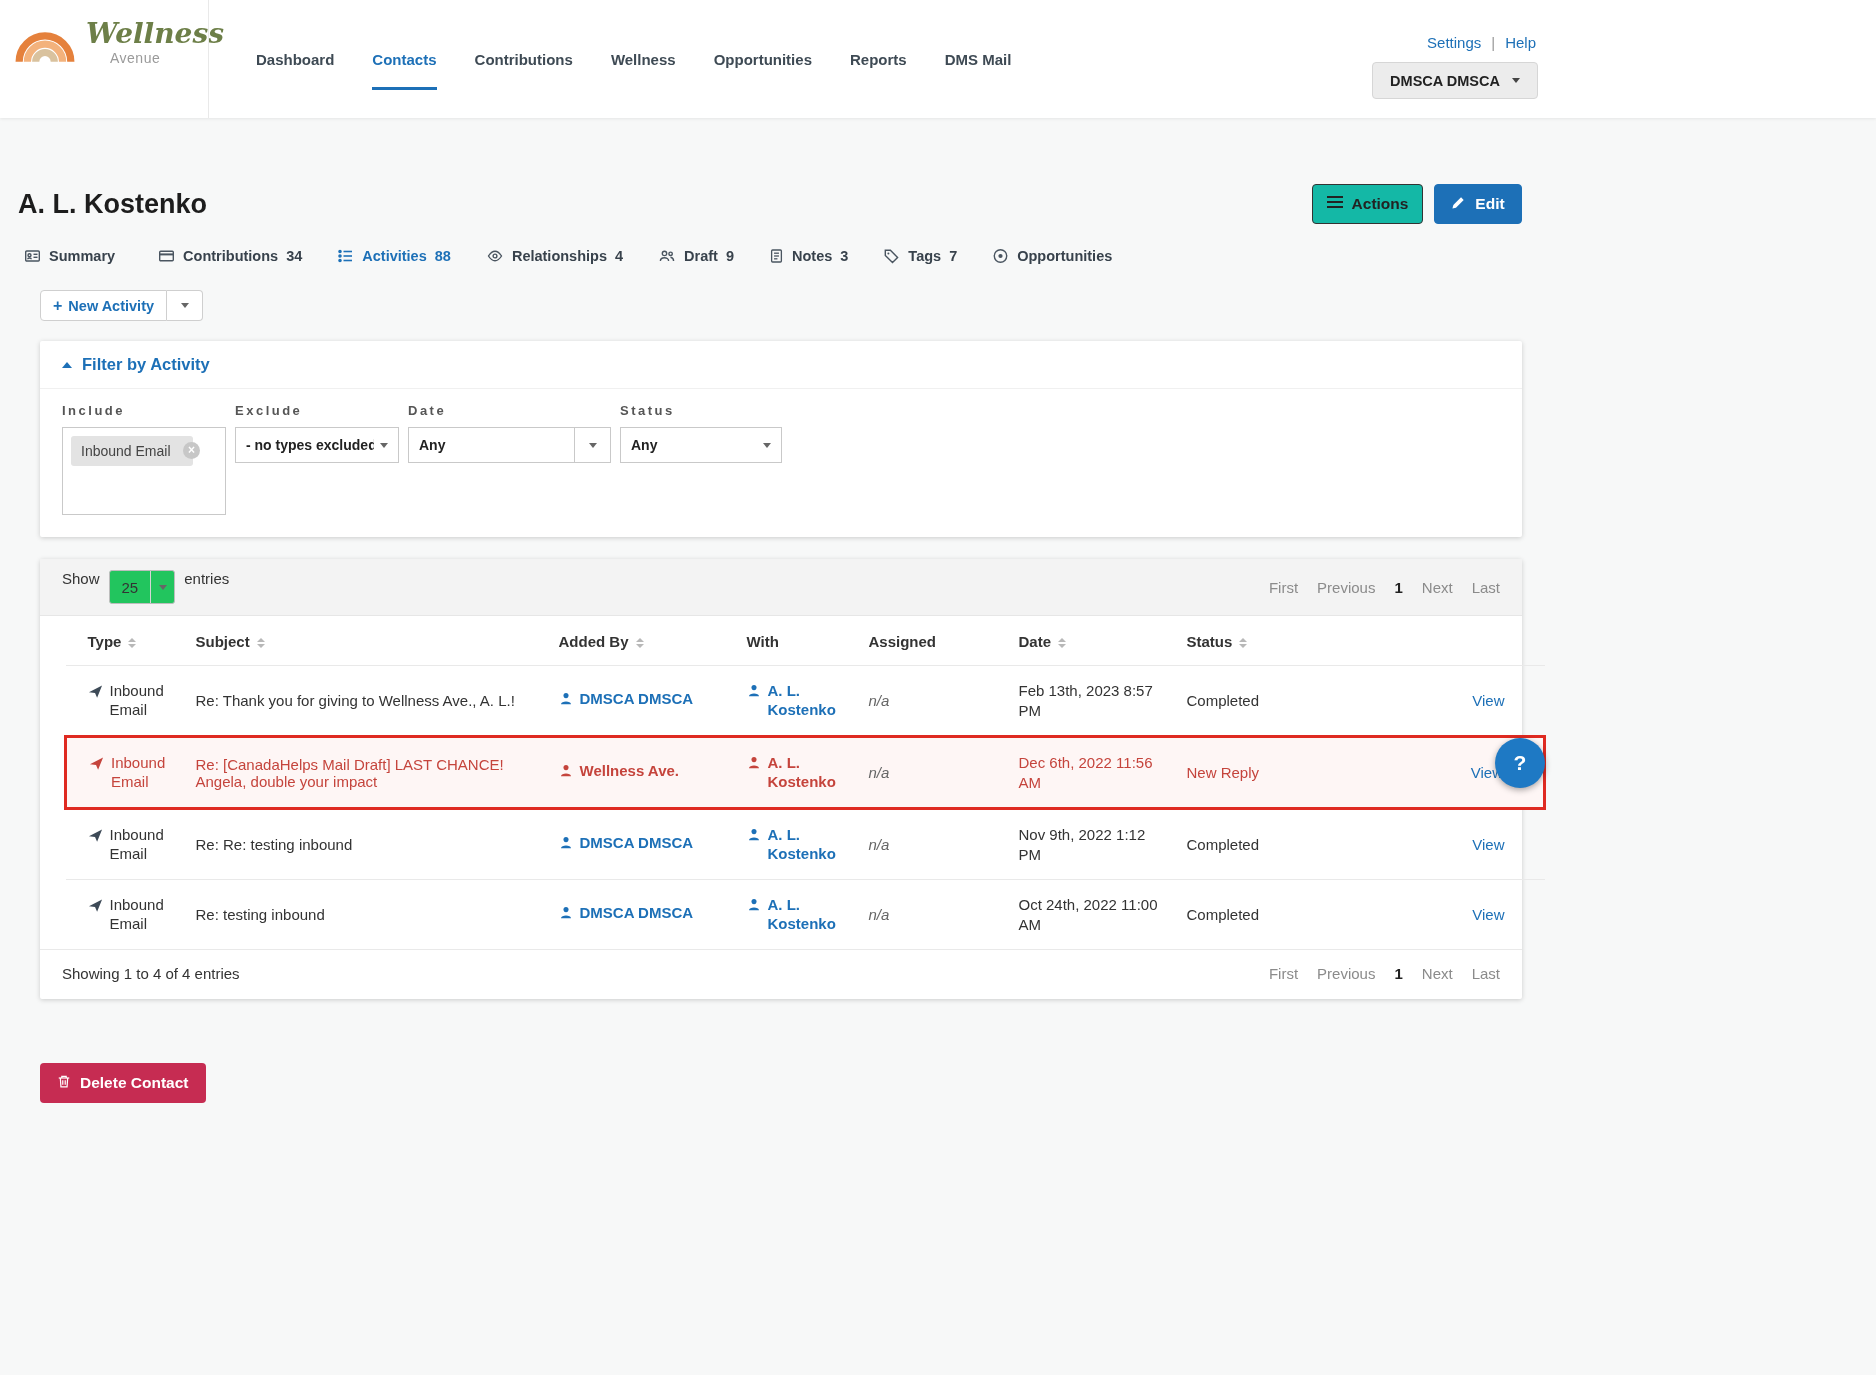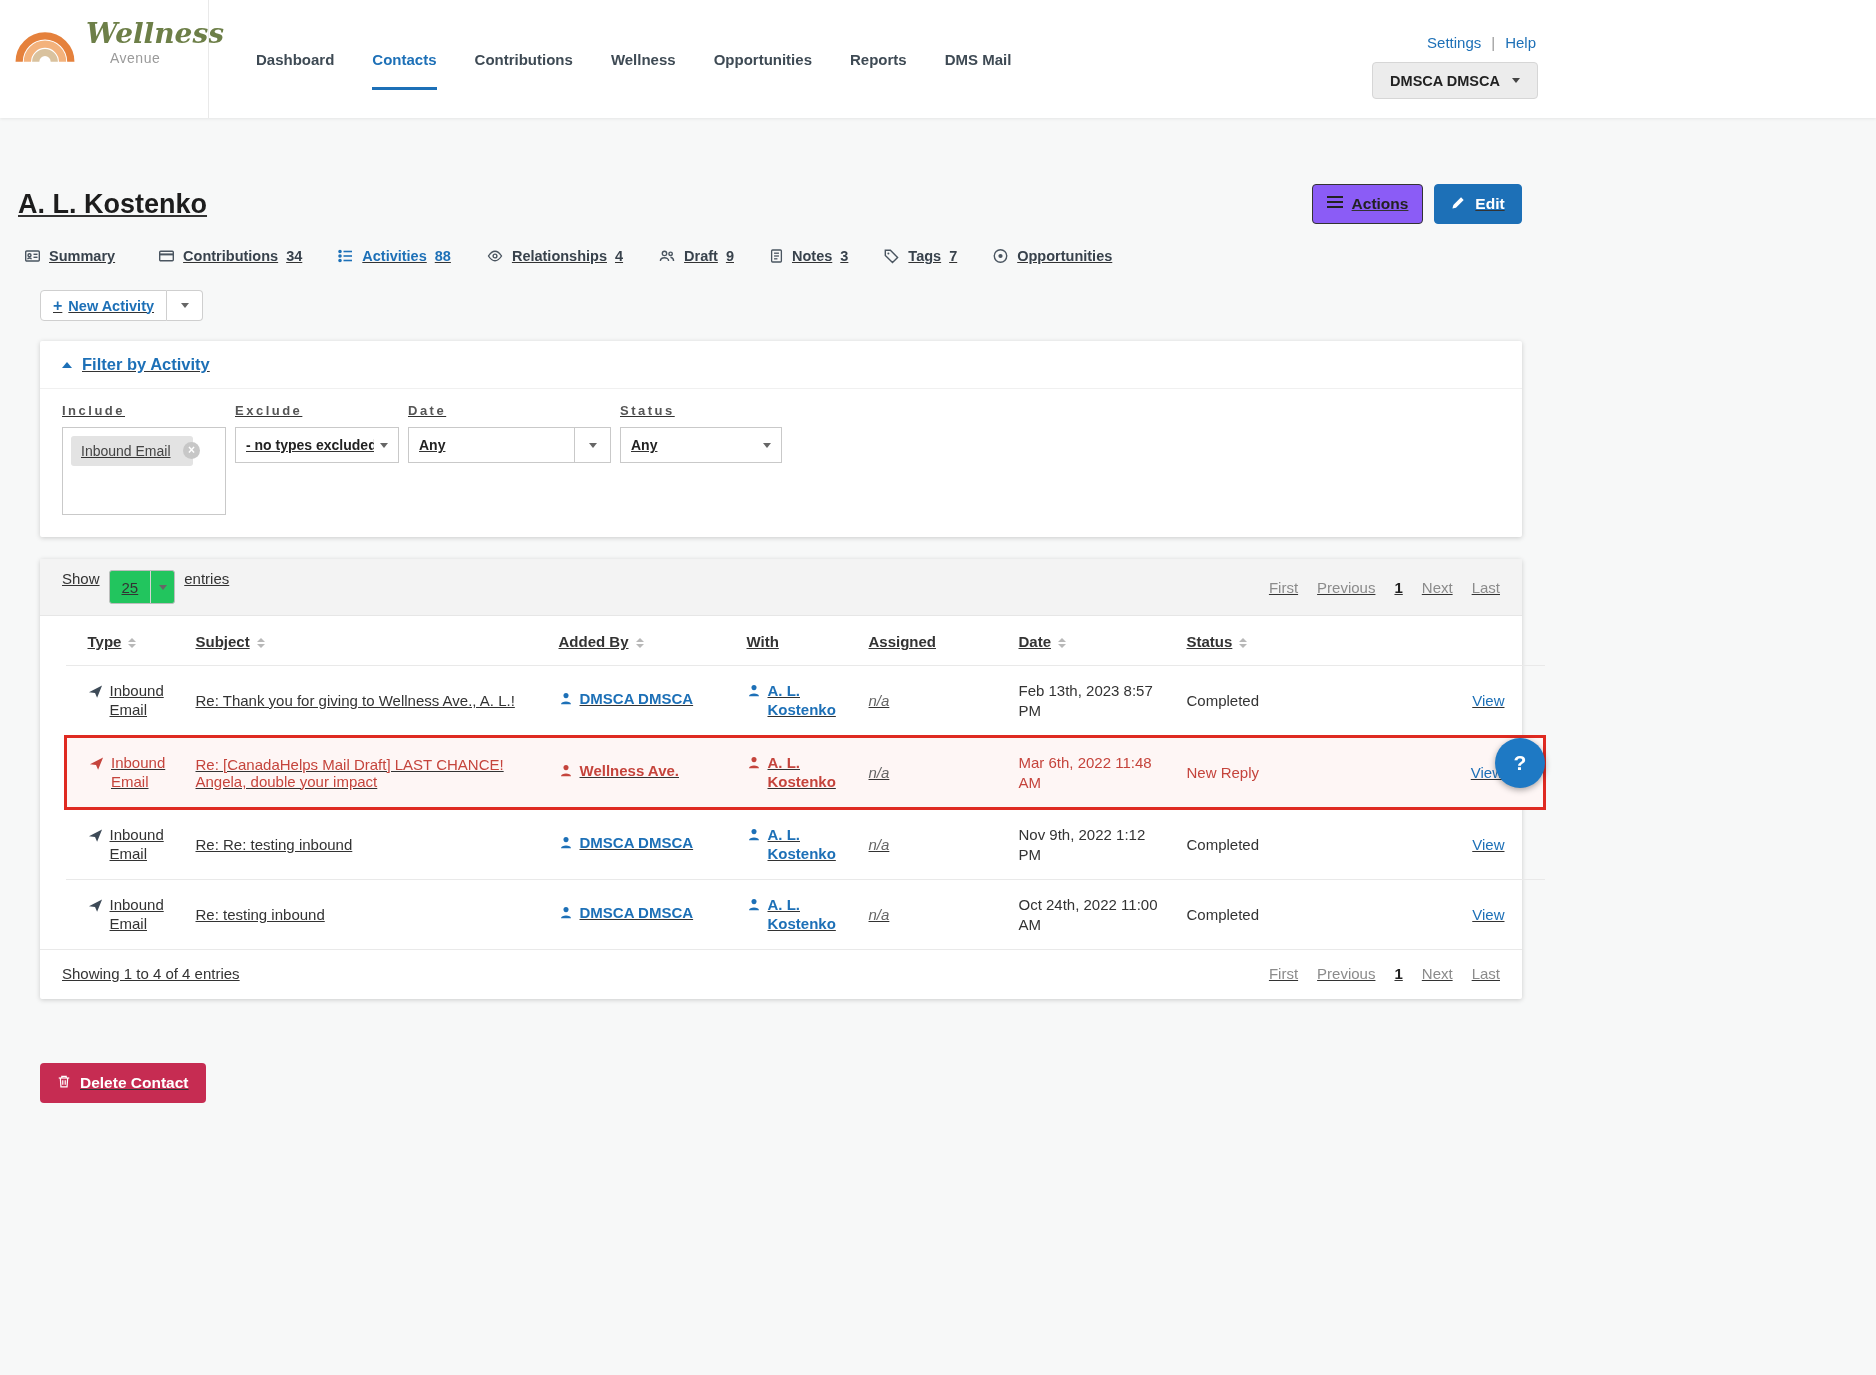--- a/index.html
+++ b/index.html
@@ -37,26 +37,26 @@
     position:absolute; top:62px; right:338px; width:166px; height:37px;
     background:#ececec; border:1px solid #d6d6d6; border-radius:4px;
     font-weight:700; font-size:14.5px; color:#222; cursor:pointer;
     display:flex; align-items:center; justify-content:center; gap:12px;
     font-family:inherit;
   }
   .caret { width:0; height:0; border-left:4.5px solid transparent; border-right:4.5px solid transparent; border-top:5.5px solid #444; display:inline-block; }
   .caret.gray { border-top-color:#666; }
 
   
-  .page { position:relative;text-decoration:underline; }
+  .page { position:relative; }
   .page-head { display:flex; align-items:center; margin:66px 354px 0 18px; }
   .page-title { font-size:27px; font-weight:700; color:#1d1d1d; }
   .head-buttons { margin-left:auto; display:flex; gap:11px; }
   .btn { display:flex; align-items:center; justify-content:center; gap:9px; height:40px; border-radius:4px; font-size:15.5px; cursor:pointer; font-family:inherit; }
-  .btn-actions { width:111px; background:#8b5cf6; border:1px solid #333; color:#222; font-weight:600; }
+  .btn-actions { width:111px; background:#14b8a6; border:1px solid #333; color:#222; font-weight:600; }
   .btn-edit { width:88px; background:#1d70b7; border:1px solid #1d70b7; color:#fff; font-weight:600; }
 
   
   .tabs { display:flex; gap:35px; margin:24px 354px 0 24px; align-items:center; }
   .tab { display:flex; align-items:center; gap:8px; font-size:14.5px; font-weight:700; color:#38424c; cursor:pointer; }
   .tab .t-icon { display:flex; color:#4a5560; }
   .tab.active { color:#1d70b7; }
   .tab.active .t-icon { color:#1d70b7; }
   .tab .count { font-weight:600; }
 
@@ -500,21 +500,21 @@
           <td class="c-with">
               <a class="name-link">
             <span><svg width="14" height="15" viewBox="0 0 16 16" fill="currentColor">
                     <circle cx="8" cy="4.7" r="2.9"></circle>
                     <path d="M2.3 14.6c0-4.2 11.4-4.2 11.4 0z"></path>
                   </svg></span>
             <span>A. L. Kostenko</span>
               </a>
             </td>
           <td class="c-assigned"><span class="na-val">n/a</span></td>
-          <td class="c-date"><span class="date-val">Mar 6th, 2022 11:48 AM</span></td>
+          <td class="c-date"><span class="date-val">Dec 6th, 2022 11:56 AM</span></td>
           <td class="c-status"><span class="status-val">New Reply</span></td>
           <td class="c-view"><a class="view-link">View</a></td>
         </tr>
 
         <tr class="after-hl">
           <td class="c-type">
               <div class="type-cell">
             <span><svg width="15" height="15" viewBox="0 0 16 16" fill="currentColor">
                     <path d="M1 8.8 15 1.6 9.7 14.6 7.5 9.7z"></path>
                   </svg></span>

